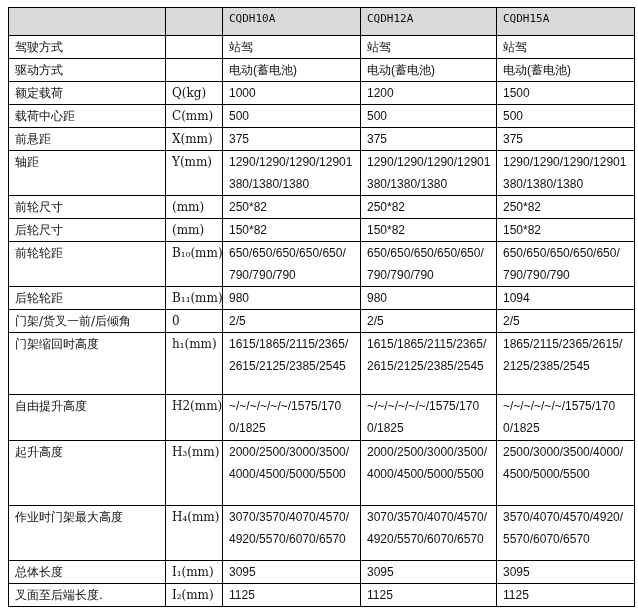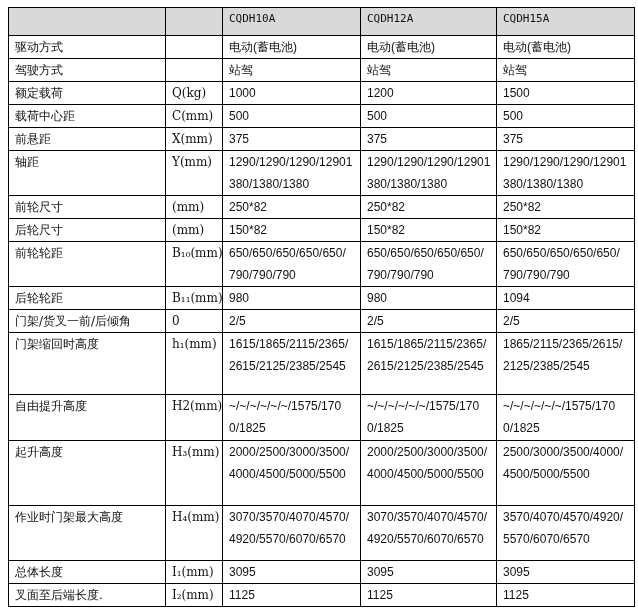--- a/index.html
+++ b/index.html
@@ -29,43 +29,43 @@
   </colgroup>
   <tbody id="tbody">
     <tr class="head" style="height:28px">
       <td></td>
       <td></td>
       <td>CQDH10A</td>
       <td>CQDH12A</td>
       <td>CQDH15A</td>
     </tr>
   <tr style="height: 23px;">
+        <td class="label">驾驶方式</td>
+        <td class="unit"></td>
+        <td class="val">
+          <span class="line">站驾</span>
+        </td>
+        <td class="val">
+          <span class="line">站驾</span>
+        </td>
+        <td class="val">
+          <span class="line">站驾</span>
+        </td>
+      </tr>
+      <tr style="height: 23px;">
         <td class="label">驱动方式</td>
         <td class="unit"></td>
         <td class="val">
           <span class="line">电动(蓄电池)</span>
         </td>
         <td class="val">
           <span class="line">电动(蓄电池)</span>
         </td>
         <td class="val">
           <span class="line">电动(蓄电池)</span>
-        </td>
-      </tr>
-      <tr style="height: 23px;">
-        <td class="label">驾驶方式</td>
-        <td class="unit"></td>
-        <td class="val">
-          <span class="line">站驾</span>
-        </td>
-        <td class="val">
-          <span class="line">站驾</span>
-        </td>
-        <td class="val">
-          <span class="line">站驾</span>
         </td>
       </tr>
       <tr style="height: 23px;">
         <td class="label">额定载荷</td>
         <td class="unit">Q(kg)</td>
         <td class="val">
           <span class="line">1000</span>
         </td>
         <td class="val">
           <span class="line">1200</span>

